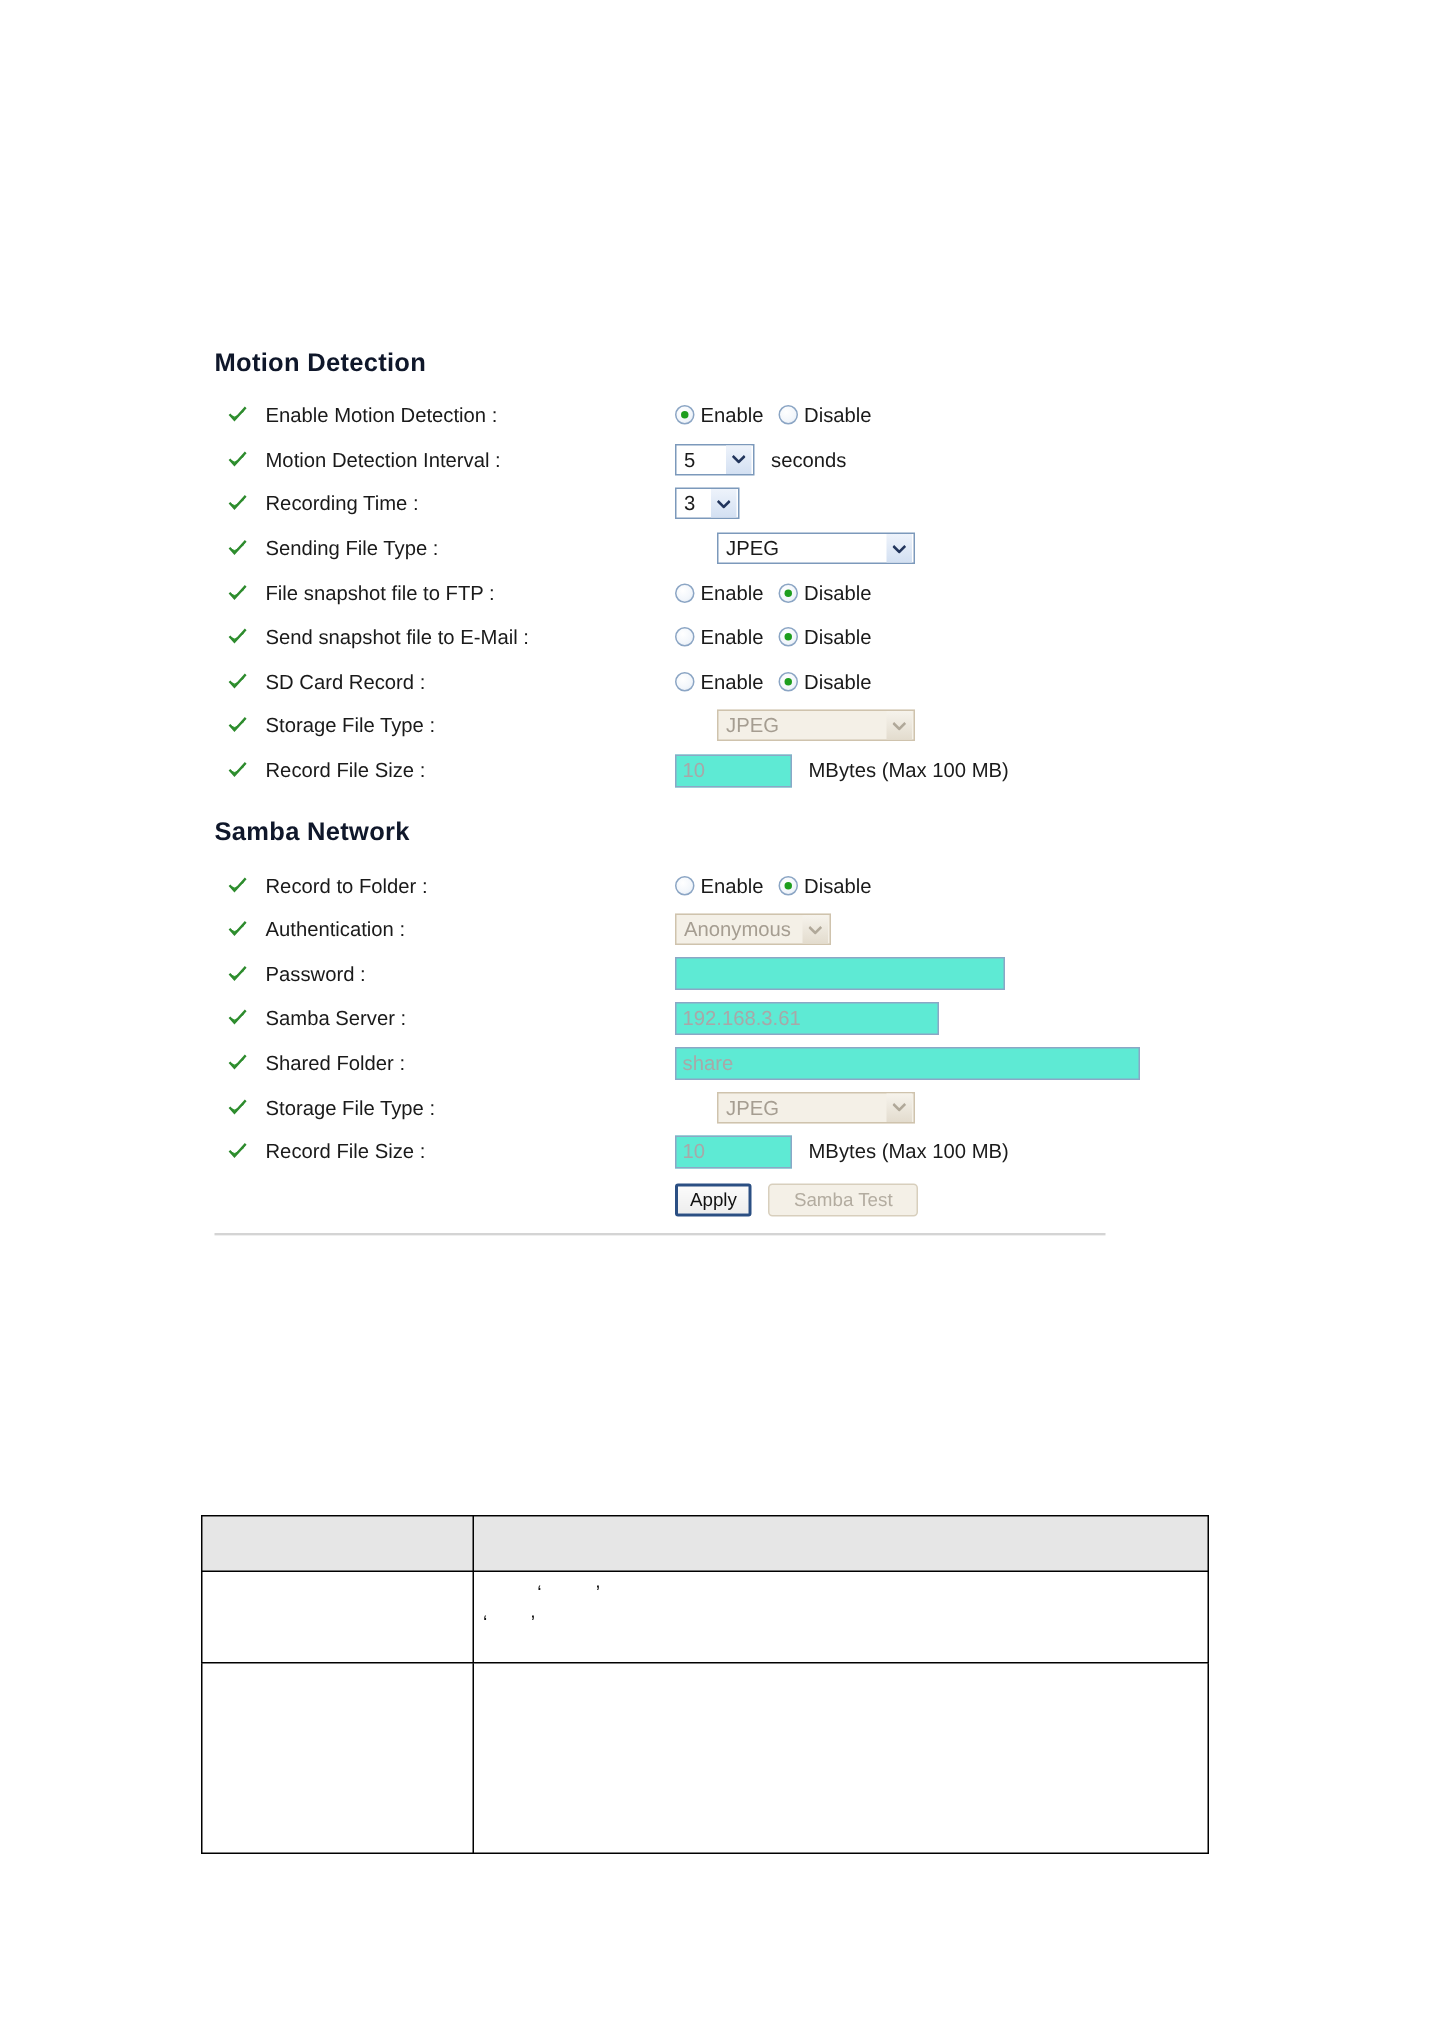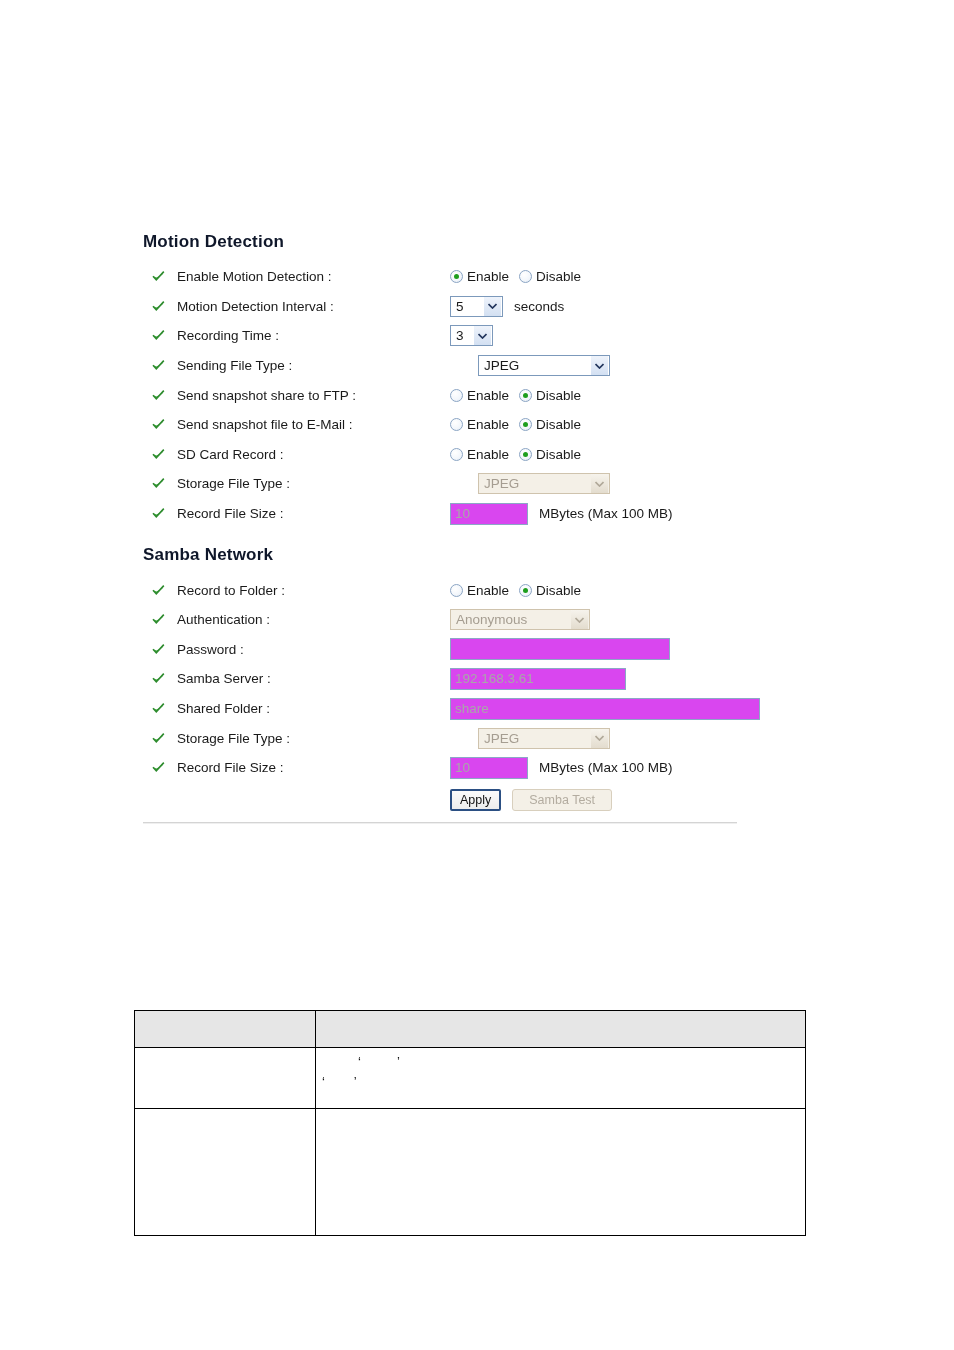--- a/index.html
+++ b/index.html
@@ -144,21 +144,21 @@
     color: #a59d91;
   }
   .sel.disabled .arrow-box {
     background: linear-gradient(to bottom,#f6f3ec 0%, #e3dcce 100%);
   }
 
   
   .txt {
     height: 22px;
     border: 1px solid #8ba7c6;
-    background: #d946ef;
+    background: #5eead4;
     box-sizing: border-box;
     font-family: "Liberation Sans", sans-serif;
     font-size: 13.5px;
     color: #1a1a1a;
     padding: 0 4px;
     outline: none;
   }
   .txt::placeholder { color: #a8a8a8; opacity: 1; }
   .txt.w-user   { width: 220px; }
   .txt.w-server { width: 176px; }
@@ -347,21 +347,21 @@
     </div>
 
     <div class="row">
       <div class="row-label">
         <span class="check-icon">
           <svg width="13" height="13" viewBox="0 0 13 13">
               <path d="M1 6.2 L4.3 9.8 L11.8 1.6 L10.2 4.8 L4.4 7.6 Z" fill="#3aa83a"></path>
               <path d="M1 6.2 L4.3 9.8 L11.8 1.6" fill="none" stroke="#2e8b2e" stroke-width="1.6"></path>
             </svg>
         </span>
-        <span>Send snapshot share to FTP :</span>
+        <span>File snapshot file to FTP :</span>
       </div>
       <div class="row-control">
         <div class="radio-group">
           <label class="radio-opt">
             <span class="radio-dot"></span>
             <span>Enable</span>
           </label>
           <label class="radio-opt">
             <span class="radio-dot on"></span>
             <span>Disable</span>
@@ -487,21 +487,21 @@
       <div class="row-label">
         <span class="check-icon">
           <svg width="13" height="13" viewBox="0 0 13 13">
               <path d="M1 6.2 L4.3 9.8 L11.8 1.6 L10.2 4.8 L4.4 7.6 Z" fill="#3aa83a"></path>
               <path d="M1 6.2 L4.3 9.8 L11.8 1.6" fill="none" stroke="#2e8b2e" stroke-width="1.6"></path>
             </svg>
         </span>
         <span>Authentication :</span>
       </div>
       <div class="row-control">
-        <div class="sel disabled" style="width:140px;">
+        <div class="sel disabled" style="width:104px;">
           <span class="sel-text">Anonymous</span>
           <span class="arrow-box">
             <svg width="9" height="6" viewBox="0 0 9 6">
                 <path d="M0.5 1 L4.5 5 L8.5 1" fill="none" stroke="#b0a899" stroke-width="1.7"></path>
               </svg>
           </span>
         </div>
       </div>
     </div>
 

